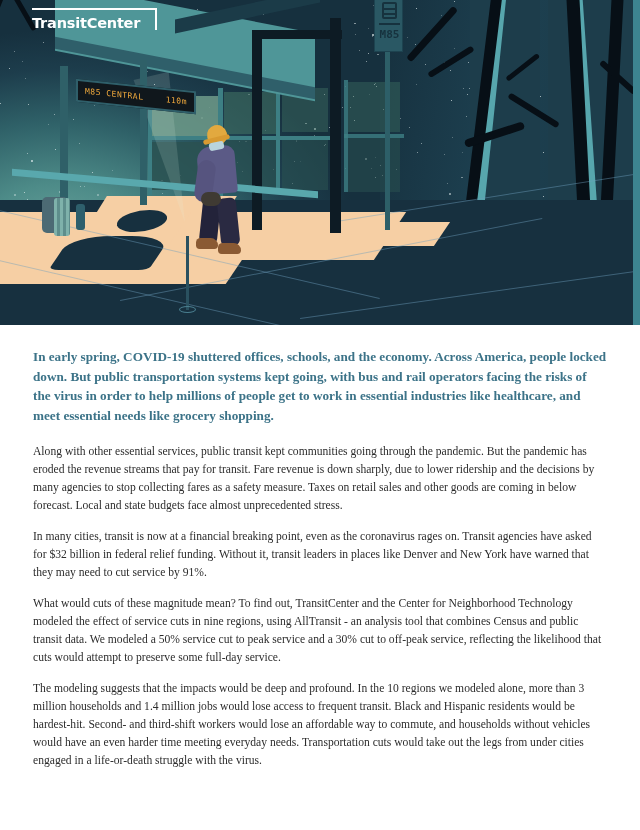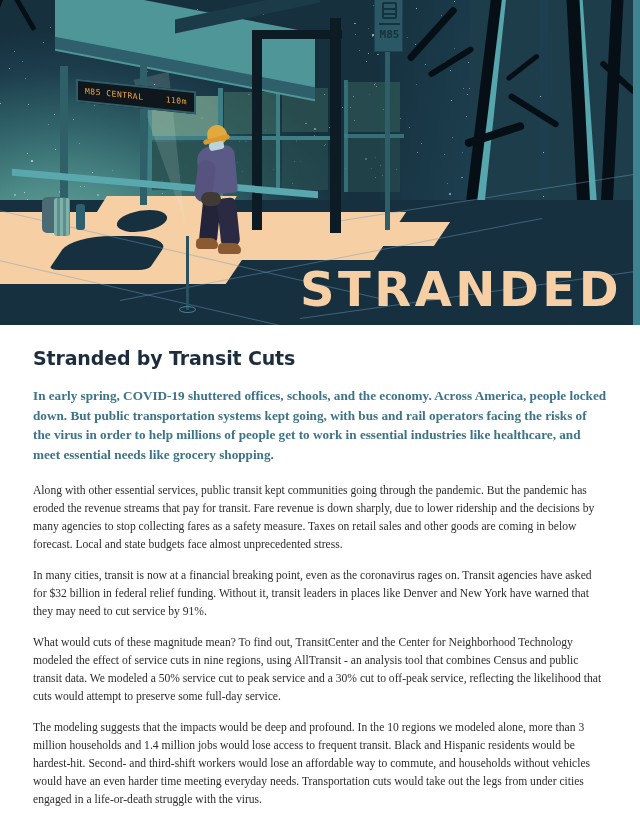--- a/index.html
+++ b/index.html
@@ -713,24 +713,26 @@
     <div class="bus-glyph"></div>
     <div class="rule"></div>
     <div class="code">M85</div>
   </div>
 
   <div style="position:absolute;left:186px;top:236px;width:3px;height:74px;background:#2a5160;"></div>
   <div style="position:absolute;left:179px;top:306px;width:17px;height:7px;border:1px solid #4a7f90;border-radius:50%;"></div>
 
   <div class="right-strip"></div>
 
-
-  <div class="stranded">STRANDED</div>
+  <div class="logo">
+    <div class="logo-rule"></div>
+    <div class="logo-text">TransitCenter</div>
+  </div>
+
 </div>
 
 <div class="article">
-  <h1 class="page-title">Stranded by Transit Cuts</h1>
   <p class="lede">In early spring, COVID-19 shuttered offices, schools, and the economy. Across America, people locked down. But public transportation systems kept going, with bus and rail operators facing the risks of the virus in order to help millions of people get to work in essential industries like healthcare, and meet essential needs like grocery shopping.</p>
   <p class="body-p">Along with other essential services, public transit kept communities going through the pandemic. But the pandemic has eroded the revenue streams that pay for transit. Fare revenue is down sharply, due to lower ridership and the decisions by many agencies to stop collecting fares as a safety measure. Taxes on retail sales and other goods are coming in below forecast. Local and state budgets face almost unprecedented stress.</p>
   <p class="body-p">In many cities, transit is now at a financial breaking point, even as the coronavirus rages on. Transit agencies have asked for $32 billion in federal relief funding. Without it, transit leaders in places like Denver and New York have warned that they may need to cut service by 91%.</p>
   <p class="body-p">What would cuts of these magnitude mean? To find out, TransitCenter and the Center for Neighborhood Technology modeled the effect of service cuts in nine regions, using AllTransit - an analysis tool that combines Census and public transit data. We modeled a 50% service cut to peak service and a 30% cut to off-peak service, reflecting the likelihood that cuts would attempt to preserve some full-day service.</p>
   <p class="body-p">The modeling suggests that the impacts would be deep and profound. In the 10 regions we modeled alone, more than 3 million households and 1.4 million jobs would lose access to frequent transit. Black and Hispanic residents would be hardest-hit. Second- and third-shift workers would lose an affordable way to commute, and households without vehicles would have an even harder time meeting everyday needs. Transportation cuts would take out the legs from under cities engaged in a life-or-death struggle with the virus.</p>
 </div>
 
 </body></html>

